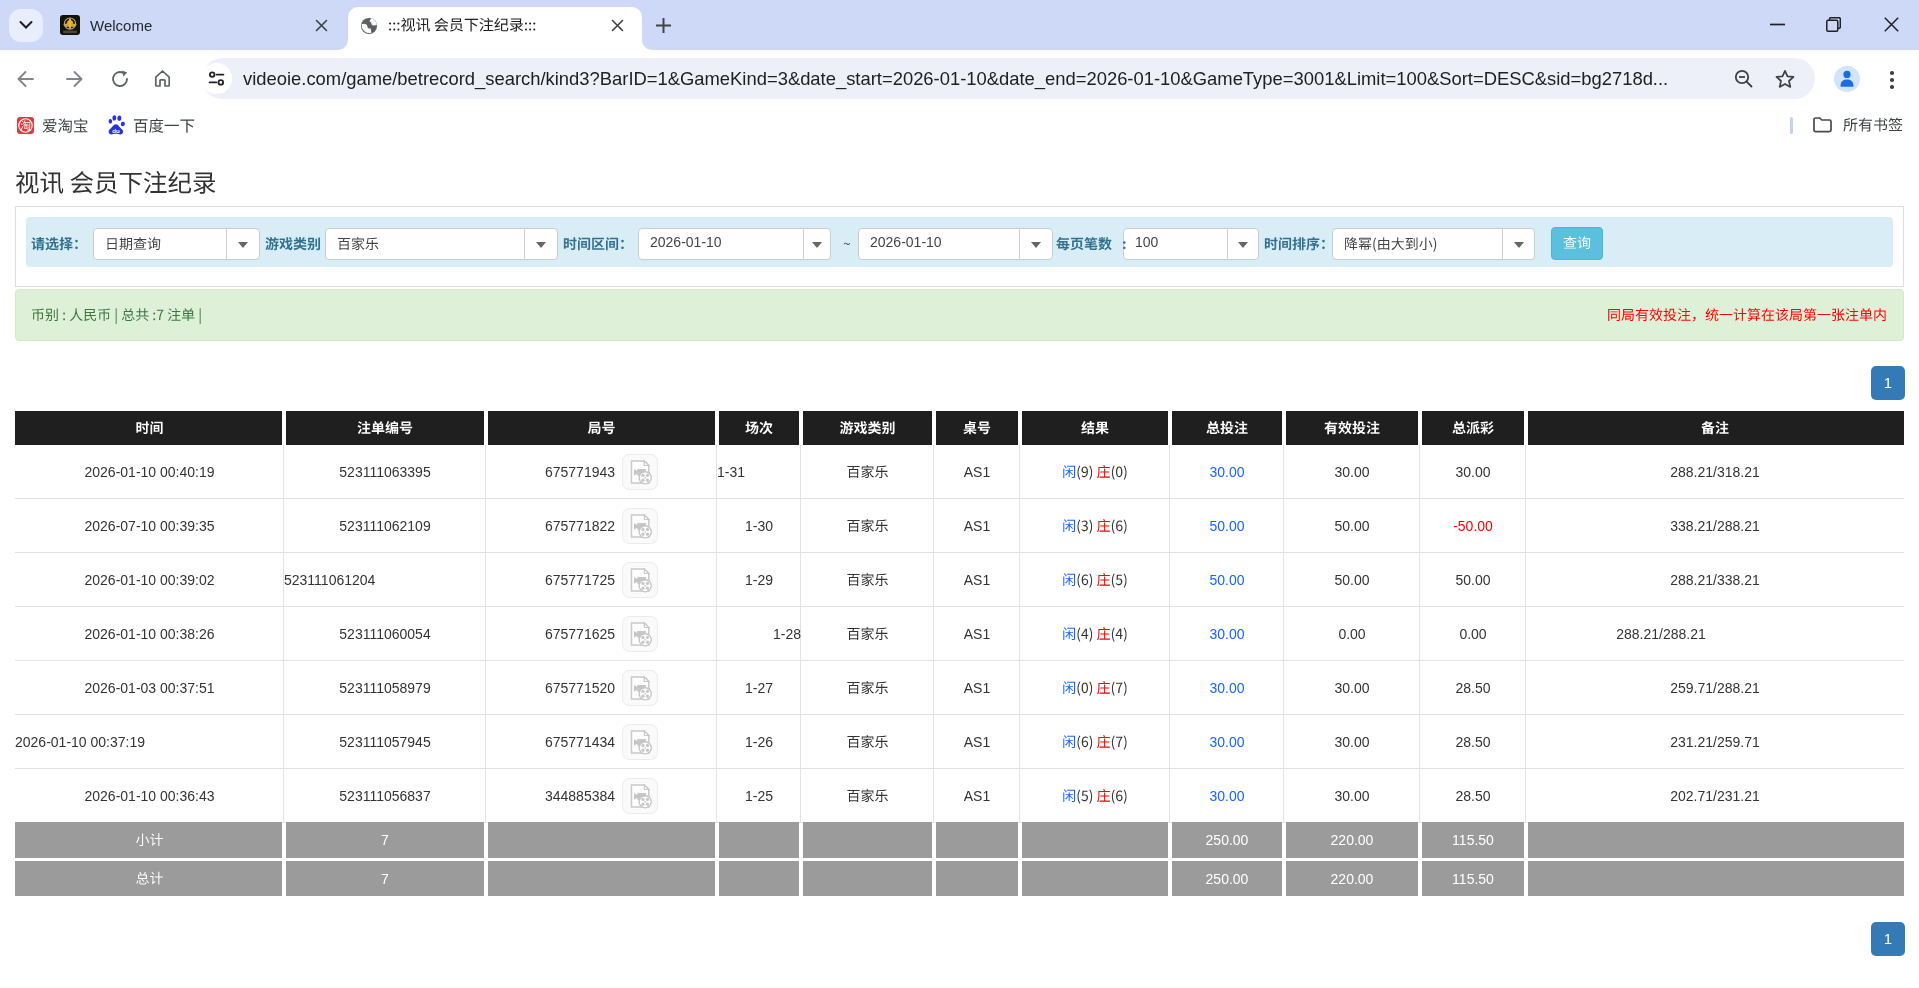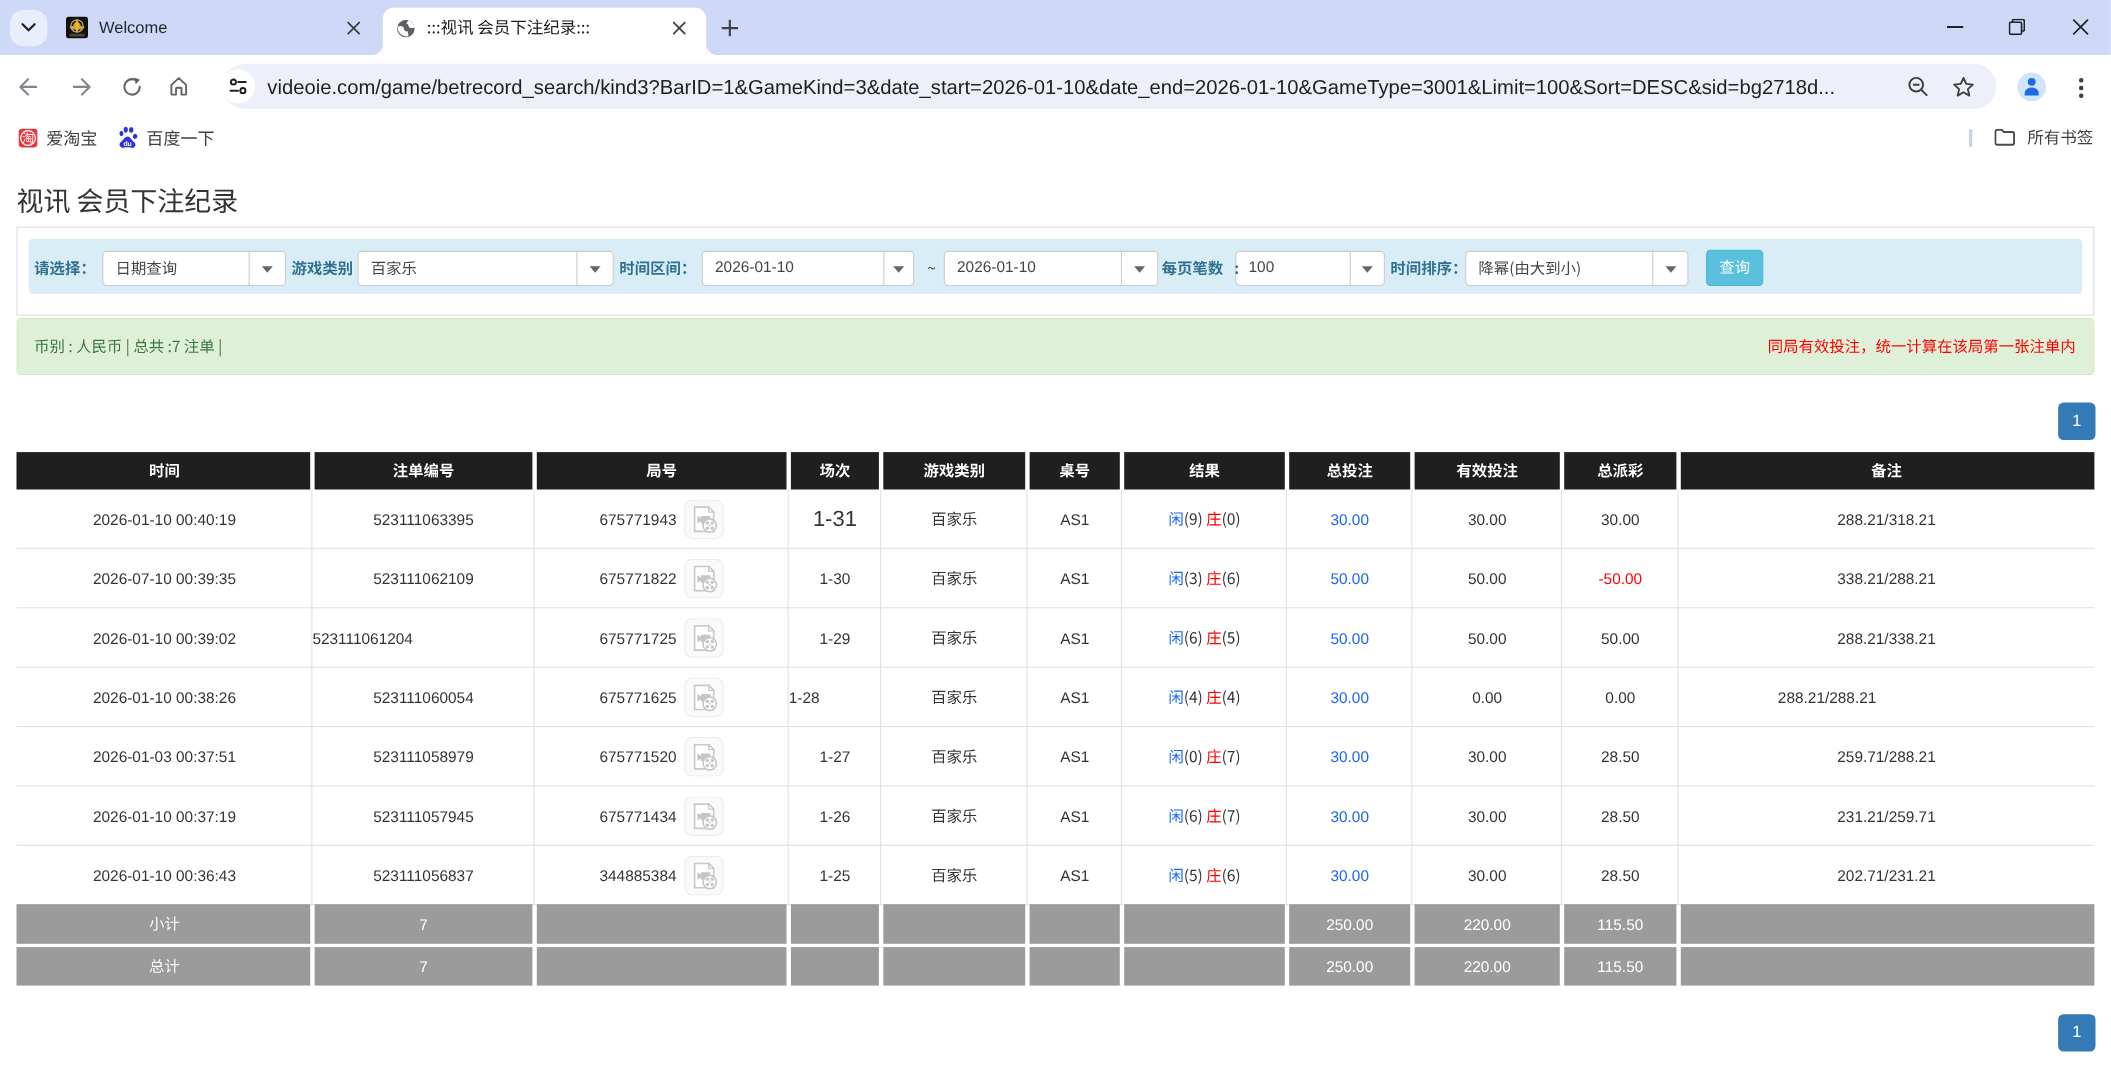--- a/index.html
+++ b/index.html
@@ -178,21 +178,21 @@
 <div class="abs" style="left:1172px;top:861px;width:110px;height:35px;background:#9b9b9b"></div>
 <div class="abs" style="left:1286px;top:861px;width:132px;height:35px;background:#9b9b9b"></div>
 <div class="abs" style="left:1422px;top:861px;width:102px;height:35px;background:#9b9b9b"></div>
 <div class="abs" style="left:1528px;top:861px;width:376px;height:35px;background:#9b9b9b"></div>
 <div class="abs" style="left:15px;top:462.0px;width:269px;height:20px;line-height:20px;text-align:center;font-size:14px;color:#333;white-space:nowrap">2026-01-10 00:40:19</div>
 <div class="abs" style="left:284px;top:462.0px;width:202px;height:20px;line-height:20px;text-align:center;font-size:14px;color:#333;white-space:nowrap">523111063395</div>
 <div class="abs" style="left:544.9585px;top:462.0px;width:72.083px;height:20px;line-height:20px;font-size:14px;color:#333">675771943</div>
 <svg class="abs" style="left:622.0414999999999px;top:454.0px" width="36" height="36">
     <use href="#vicon"></use>
   </svg>
-<div class="abs" style="left:717px;top:462.0px;width:84px;height:20px;line-height:20px;text-align:center;font-size:20px;color:#333;white-space:nowrap">1-31</div>
+<div class="abs" style="left:717px;top:462.0px;width:84px;height:20px;line-height:20px;text-align:left;font-size:14px;color:#333;white-space:nowrap">1-31</div>
 <div class="abs" style="left:934px;top:462.0px;width:86px;height:20px;line-height:20px;text-align:center;font-size:14px;color:#333;white-space:nowrap">AS1</div>
 <div class="abs" style="left:1170px;top:462.0px;width:114px;height:20px;line-height:20px;text-align:center;font-size:14px;color:#1764ff;white-space:nowrap">30.00</div>
 <div class="abs" style="left:1284px;top:462.0px;width:136px;height:20px;line-height:20px;text-align:center;font-size:14px;color:#333;white-space:nowrap">30.00</div>
 <div class="abs" style="left:1420px;top:462.0px;width:106px;height:20px;line-height:20px;text-align:center;font-size:14px;color:#333;white-space:nowrap">30.00</div>
 <div class="abs" style="left:1526px;top:462.0px;width:378px;height:20px;line-height:20px;text-align:center;font-size:14px;color:#333;white-space:nowrap">288.21/318.21</div>
 <div class="abs" style="left:15px;top:516.0px;width:269px;height:20px;line-height:20px;text-align:center;font-size:14px;color:#333;white-space:nowrap">2026-07-10 00:39:35</div>
 <div class="abs" style="left:284px;top:516.0px;width:202px;height:20px;line-height:20px;text-align:center;font-size:14px;color:#333;white-space:nowrap">523111062109</div>
 <div class="abs" style="left:544.9585px;top:516.0px;width:72.083px;height:20px;line-height:20px;font-size:14px;color:#333">675771822</div>
 <svg class="abs" style="left:622.0414999999999px;top:508.0px" width="36" height="36">
     <use href="#vicon"></use>
@@ -214,39 +214,39 @@
 <div class="abs" style="left:1170px;top:570.0px;width:114px;height:20px;line-height:20px;text-align:center;font-size:14px;color:#1764ff;white-space:nowrap">50.00</div>
 <div class="abs" style="left:1284px;top:570.0px;width:136px;height:20px;line-height:20px;text-align:center;font-size:14px;color:#333;white-space:nowrap">50.00</div>
 <div class="abs" style="left:1420px;top:570.0px;width:106px;height:20px;line-height:20px;text-align:center;font-size:14px;color:#333;white-space:nowrap">50.00</div>
 <div class="abs" style="left:1526px;top:570.0px;width:378px;height:20px;line-height:20px;text-align:center;font-size:14px;color:#333;white-space:nowrap">288.21/338.21</div>
 <div class="abs" style="left:15px;top:624.0px;width:269px;height:20px;line-height:20px;text-align:center;font-size:14px;color:#333;white-space:nowrap">2026-01-10 00:38:26</div>
 <div class="abs" style="left:284px;top:624.0px;width:202px;height:20px;line-height:20px;text-align:center;font-size:14px;color:#333;white-space:nowrap">523111060054</div>
 <div class="abs" style="left:544.9585px;top:624.0px;width:72.083px;height:20px;line-height:20px;font-size:14px;color:#333">675771625</div>
 <svg class="abs" style="left:622.0414999999999px;top:616.0px" width="36" height="36">
     <use href="#vicon"></use>
   </svg>
-<div class="abs" style="left:717px;top:624.0px;width:84px;height:20px;line-height:20px;text-align:left;font-size:14px;color:#333;white-space:nowrap">1-28</div>
+<div class="abs" style="left:717px;top:624.0px;width:84px;height:20px;line-height:20px;text-align:right;font-size:14px;color:#333;white-space:nowrap">1-28</div>
 <div class="abs" style="left:934px;top:624.0px;width:86px;height:20px;line-height:20px;text-align:center;font-size:14px;color:#333;white-space:nowrap">AS1</div>
 <div class="abs" style="left:1170px;top:624.0px;width:114px;height:20px;line-height:20px;text-align:center;font-size:14px;color:#1764ff;white-space:nowrap">30.00</div>
 <div class="abs" style="left:1284px;top:624.0px;width:136px;height:20px;line-height:20px;text-align:center;font-size:14px;color:#333;white-space:nowrap">0.00</div>
 <div class="abs" style="left:1420px;top:624.0px;width:106px;height:20px;line-height:20px;text-align:center;font-size:14px;color:#333;white-space:nowrap">0.00</div>
 <div class="abs" style="left:1472px;top:624.0px;width:378px;height:20px;line-height:20px;text-align:center;font-size:14px;color:#333;white-space:nowrap">288.21/288.21</div>
 <div class="abs" style="left:15px;top:678.0px;width:269px;height:20px;line-height:20px;text-align:center;font-size:14px;color:#333;white-space:nowrap">2026-01-03 00:37:51</div>
 <div class="abs" style="left:284px;top:678.0px;width:202px;height:20px;line-height:20px;text-align:center;font-size:14px;color:#333;white-space:nowrap">523111058979</div>
 <div class="abs" style="left:544.9585px;top:678.0px;width:72.083px;height:20px;line-height:20px;font-size:14px;color:#333">675771520</div>
 <svg class="abs" style="left:622.0414999999999px;top:670.0px" width="36" height="36">
     <use href="#vicon"></use>
   </svg>
 <div class="abs" style="left:717px;top:678.0px;width:84px;height:20px;line-height:20px;text-align:center;font-size:14px;color:#333;white-space:nowrap">1-27</div>
 <div class="abs" style="left:934px;top:678.0px;width:86px;height:20px;line-height:20px;text-align:center;font-size:14px;color:#333;white-space:nowrap">AS1</div>
 <div class="abs" style="left:1170px;top:678.0px;width:114px;height:20px;line-height:20px;text-align:center;font-size:14px;color:#1764ff;white-space:nowrap">30.00</div>
 <div class="abs" style="left:1284px;top:678.0px;width:136px;height:20px;line-height:20px;text-align:center;font-size:14px;color:#333;white-space:nowrap">30.00</div>
 <div class="abs" style="left:1420px;top:678.0px;width:106px;height:20px;line-height:20px;text-align:center;font-size:14px;color:#333;white-space:nowrap">28.50</div>
 <div class="abs" style="left:1526px;top:678.0px;width:378px;height:20px;line-height:20px;text-align:center;font-size:14px;color:#333;white-space:nowrap">259.71/288.21</div>
-<div class="abs" style="left:15px;top:732.0px;width:269px;height:20px;line-height:20px;text-align:center;font-size:14px;color:#333;white-space:nowrap">2026-01-10 00:37:19</div>
+<div class="abs" style="left:15px;top:732.0px;width:269px;height:20px;line-height:20px;font-size:14px;color:#333;white-space:nowrap">2026-01-10 00:37:19</div>
 <div class="abs" style="left:284px;top:732.0px;width:202px;height:20px;line-height:20px;text-align:center;font-size:14px;color:#333;white-space:nowrap">523111057945</div>
 <div class="abs" style="left:544.9585px;top:732.0px;width:72.083px;height:20px;line-height:20px;font-size:14px;color:#333">675771434</div>
 <svg class="abs" style="left:622.0414999999999px;top:724.0px" width="36" height="36">
     <use href="#vicon"></use>
   </svg>
 <div class="abs" style="left:717px;top:732.0px;width:84px;height:20px;line-height:20px;text-align:center;font-size:14px;color:#333;white-space:nowrap">1-26</div>
 <div class="abs" style="left:934px;top:732.0px;width:86px;height:20px;line-height:20px;text-align:center;font-size:14px;color:#333;white-space:nowrap">AS1</div>
 <div class="abs" style="left:1170px;top:732.0px;width:114px;height:20px;line-height:20px;text-align:center;font-size:14px;color:#1764ff;white-space:nowrap">30.00</div>
 <div class="abs" style="left:1284px;top:732.0px;width:136px;height:20px;line-height:20px;text-align:center;font-size:14px;color:#333;white-space:nowrap">30.00</div>
 <div class="abs" style="left:1420px;top:732.0px;width:106px;height:20px;line-height:20px;text-align:center;font-size:14px;color:#333;white-space:nowrap">28.50</div>

